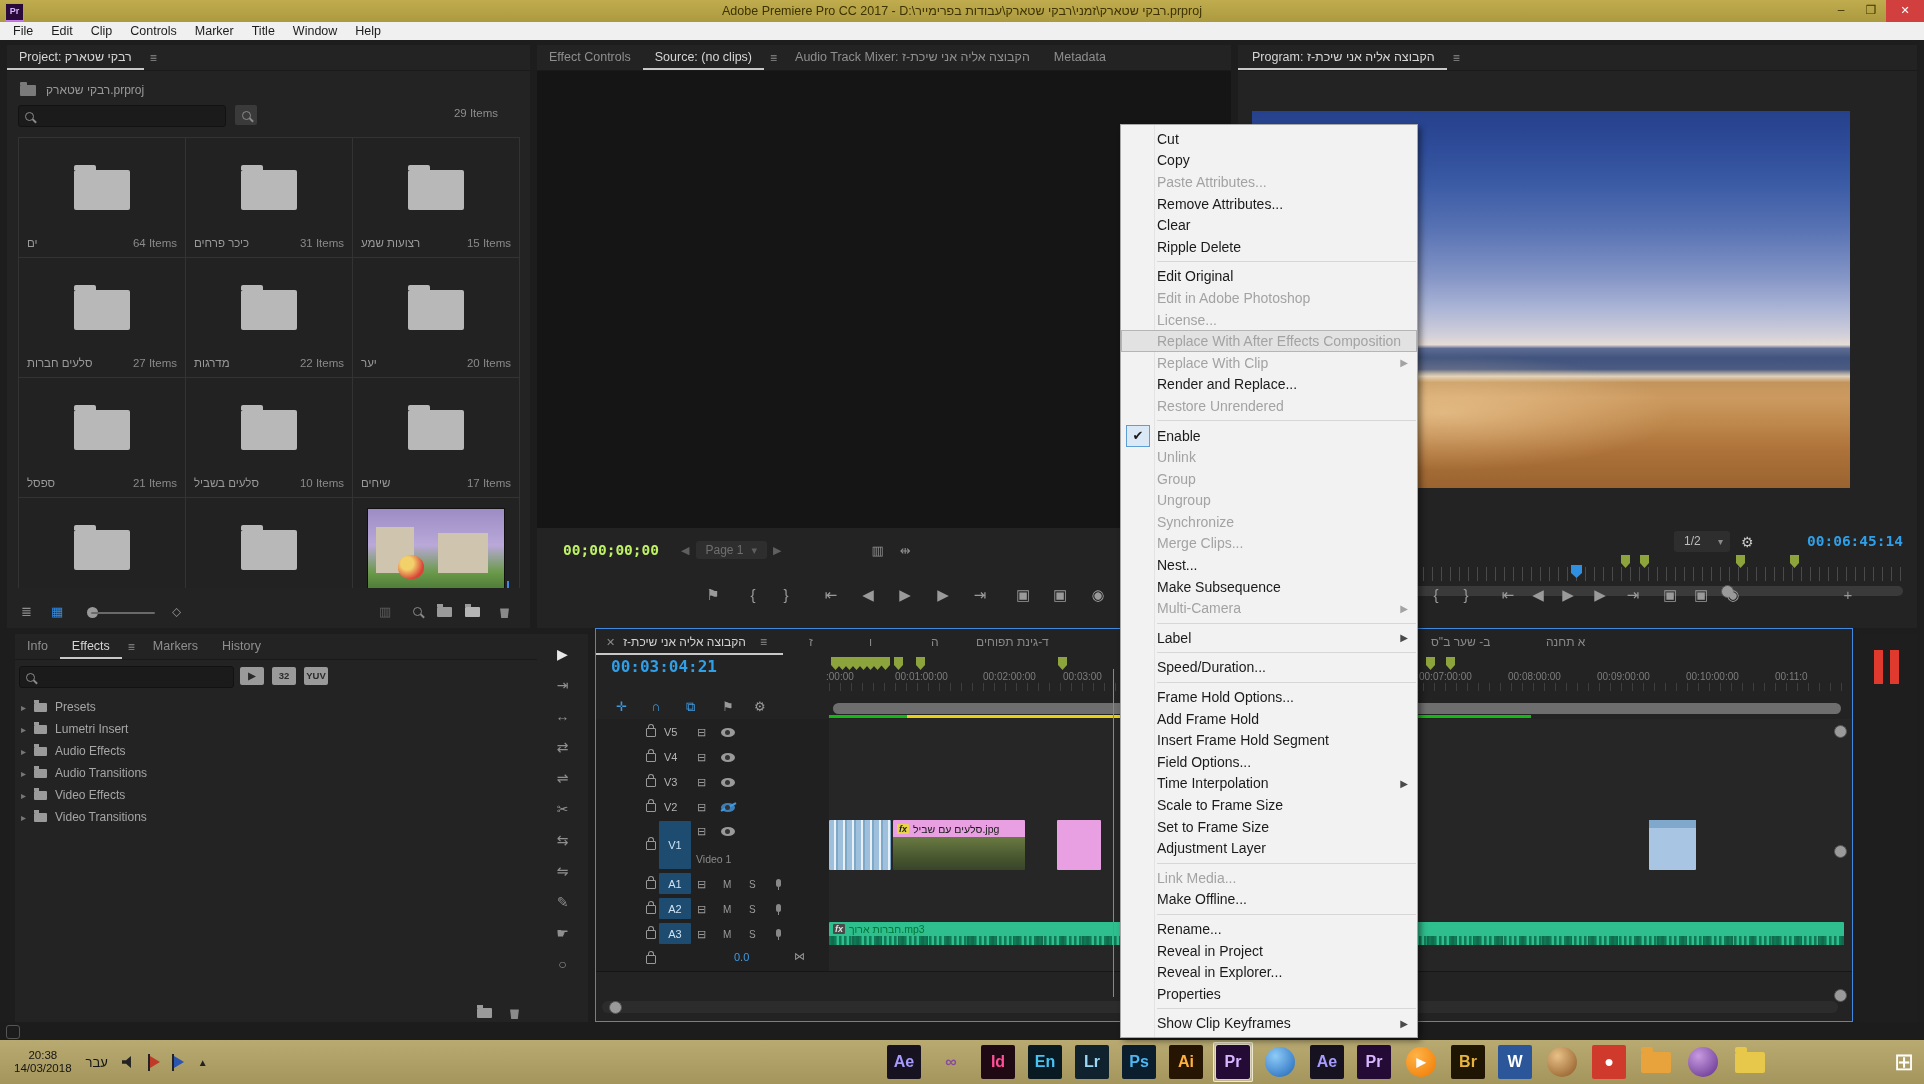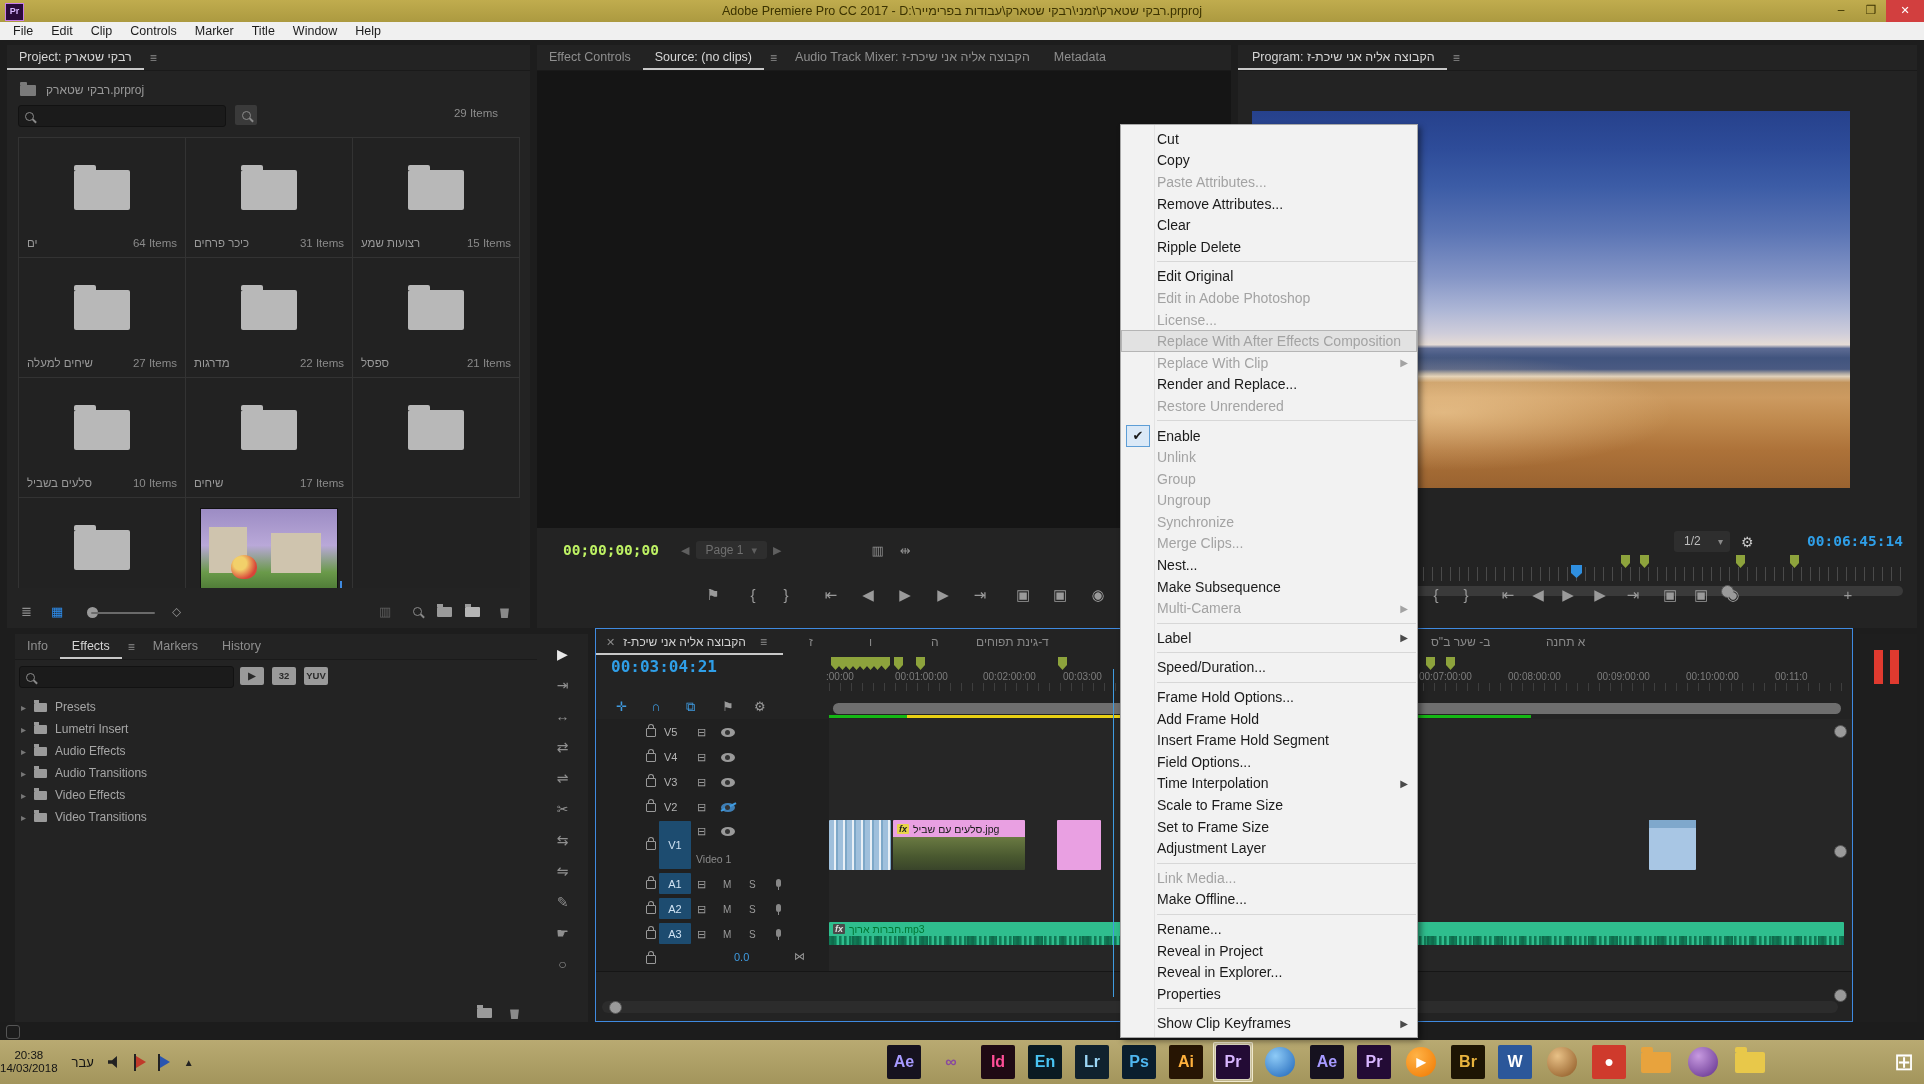--- a/index.html
+++ b/index.html
@@ -149,21 +149,21 @@
   #ctxmenu::before{content:"";position:absolute;left:33px;top:0;bottom:0;width:1px;background:#e3e3e3;}
   .ci{position:relative;height:21.6px;display:flex;align-items:center;padding-left:36px;font-size:14px;color:#1a1a1a;}
   .ci.dis{color:#a3a3a3;}
   .ci.hl{background:#e2e2e2;box-shadow:inset 0 0 0 1px #b5b5b5;}
   .ci .sub{position:absolute;right:9px;font-size:10px;color:#4a4a4a;}
   .ci.dis .sub{color:#a3a3a3;}
   .csep{height:1px;background:#d7d7d7;margin:3.5px 1px 3.5px 36px;}
   .ckbox{position:absolute;left:5px;top:0;width:22px;height:20px;background:#dbe9f7;border:1px solid #5e9ed6;color:#1a1a1a;font-size:13px;text-align:center;line-height:20px;}
   
   #taskbar{position:absolute;left:0;top:1040px;width:1924px;height:44px;background:linear-gradient(180deg,#b9aa72,#a3955c);}
-  #tray{position:absolute;left:0;top:0;height:44px;display:flex;align-items:center;gap:14px;color:#141414;}
+  #tray{position:absolute;left:0;top:0;height:44px;display:flex;align-items:center;gap:14px;padding-left:14px;color:#141414;}
   #clockblk{text-align:center;font-size:11.5px;line-height:13px;}
   #lang{font-size:13px;}
   .speaker{width:14px;height:12px;background:#222;clip-path:polygon(0 35%,30% 35%,65% 0,65% 100%,30% 65%,0 65%);}
   .pennant{width:0;height:0;border-top:6px solid transparent;border-bottom:6px solid transparent;position:relative;}
   .pennant::after{content:"";position:absolute;left:-12px;top:-8px;width:2px;height:17px;background:#222;}
   .chevup{font-size:10px;color:#222;}
   #tbicons{position:absolute;left:884px;top:2px;height:40px;display:flex;gap:7px;}
   .tbic{width:40px;height:40px;border-radius:2px;display:flex;align-items:center;justify-content:center;position:relative;}
   .tbic .lab{font-size:16px;font-weight:bold;}
   .tbic.active{background:rgba(255,255,255,.3);box-shadow:inset 0 0 0 1px #efe9cf;}
@@ -225,27 +225,32 @@
           <div class="fname">כיכר פרחים</div>
           <div class="fcount">31 Items</div>
         </div>
         <div class="cell">
           <div class="folder-glyph"></div>
           <div class="fname">רצועות שמע</div>
           <div class="fcount">15 Items</div>
         </div>
         <div class="cell">
           <div class="folder-glyph"></div>
-          <div class="fname">שיחים למעלה</div>
+          <div class="fname">סלעים חברות</div>
           <div class="fcount">27 Items</div>
         </div>
         <div class="cell">
           <div class="folder-glyph"></div>
           <div class="fname">מדרגות</div>
           <div class="fcount">22 Items</div>
+        </div>
+        <div class="cell">
+          <div class="folder-glyph"></div>
+          <div class="fname">יער</div>
+          <div class="fcount">20 Items</div>
         </div>
         <div class="cell">
           <div class="folder-glyph"></div>
           <div class="fname">ספסל</div>
           <div class="fcount">21 Items</div>
         </div>
         <div class="cell">
           <div class="folder-glyph"></div>
           <div class="fname">סלעים בשביל</div>
           <div class="fcount">10 Items</div>

